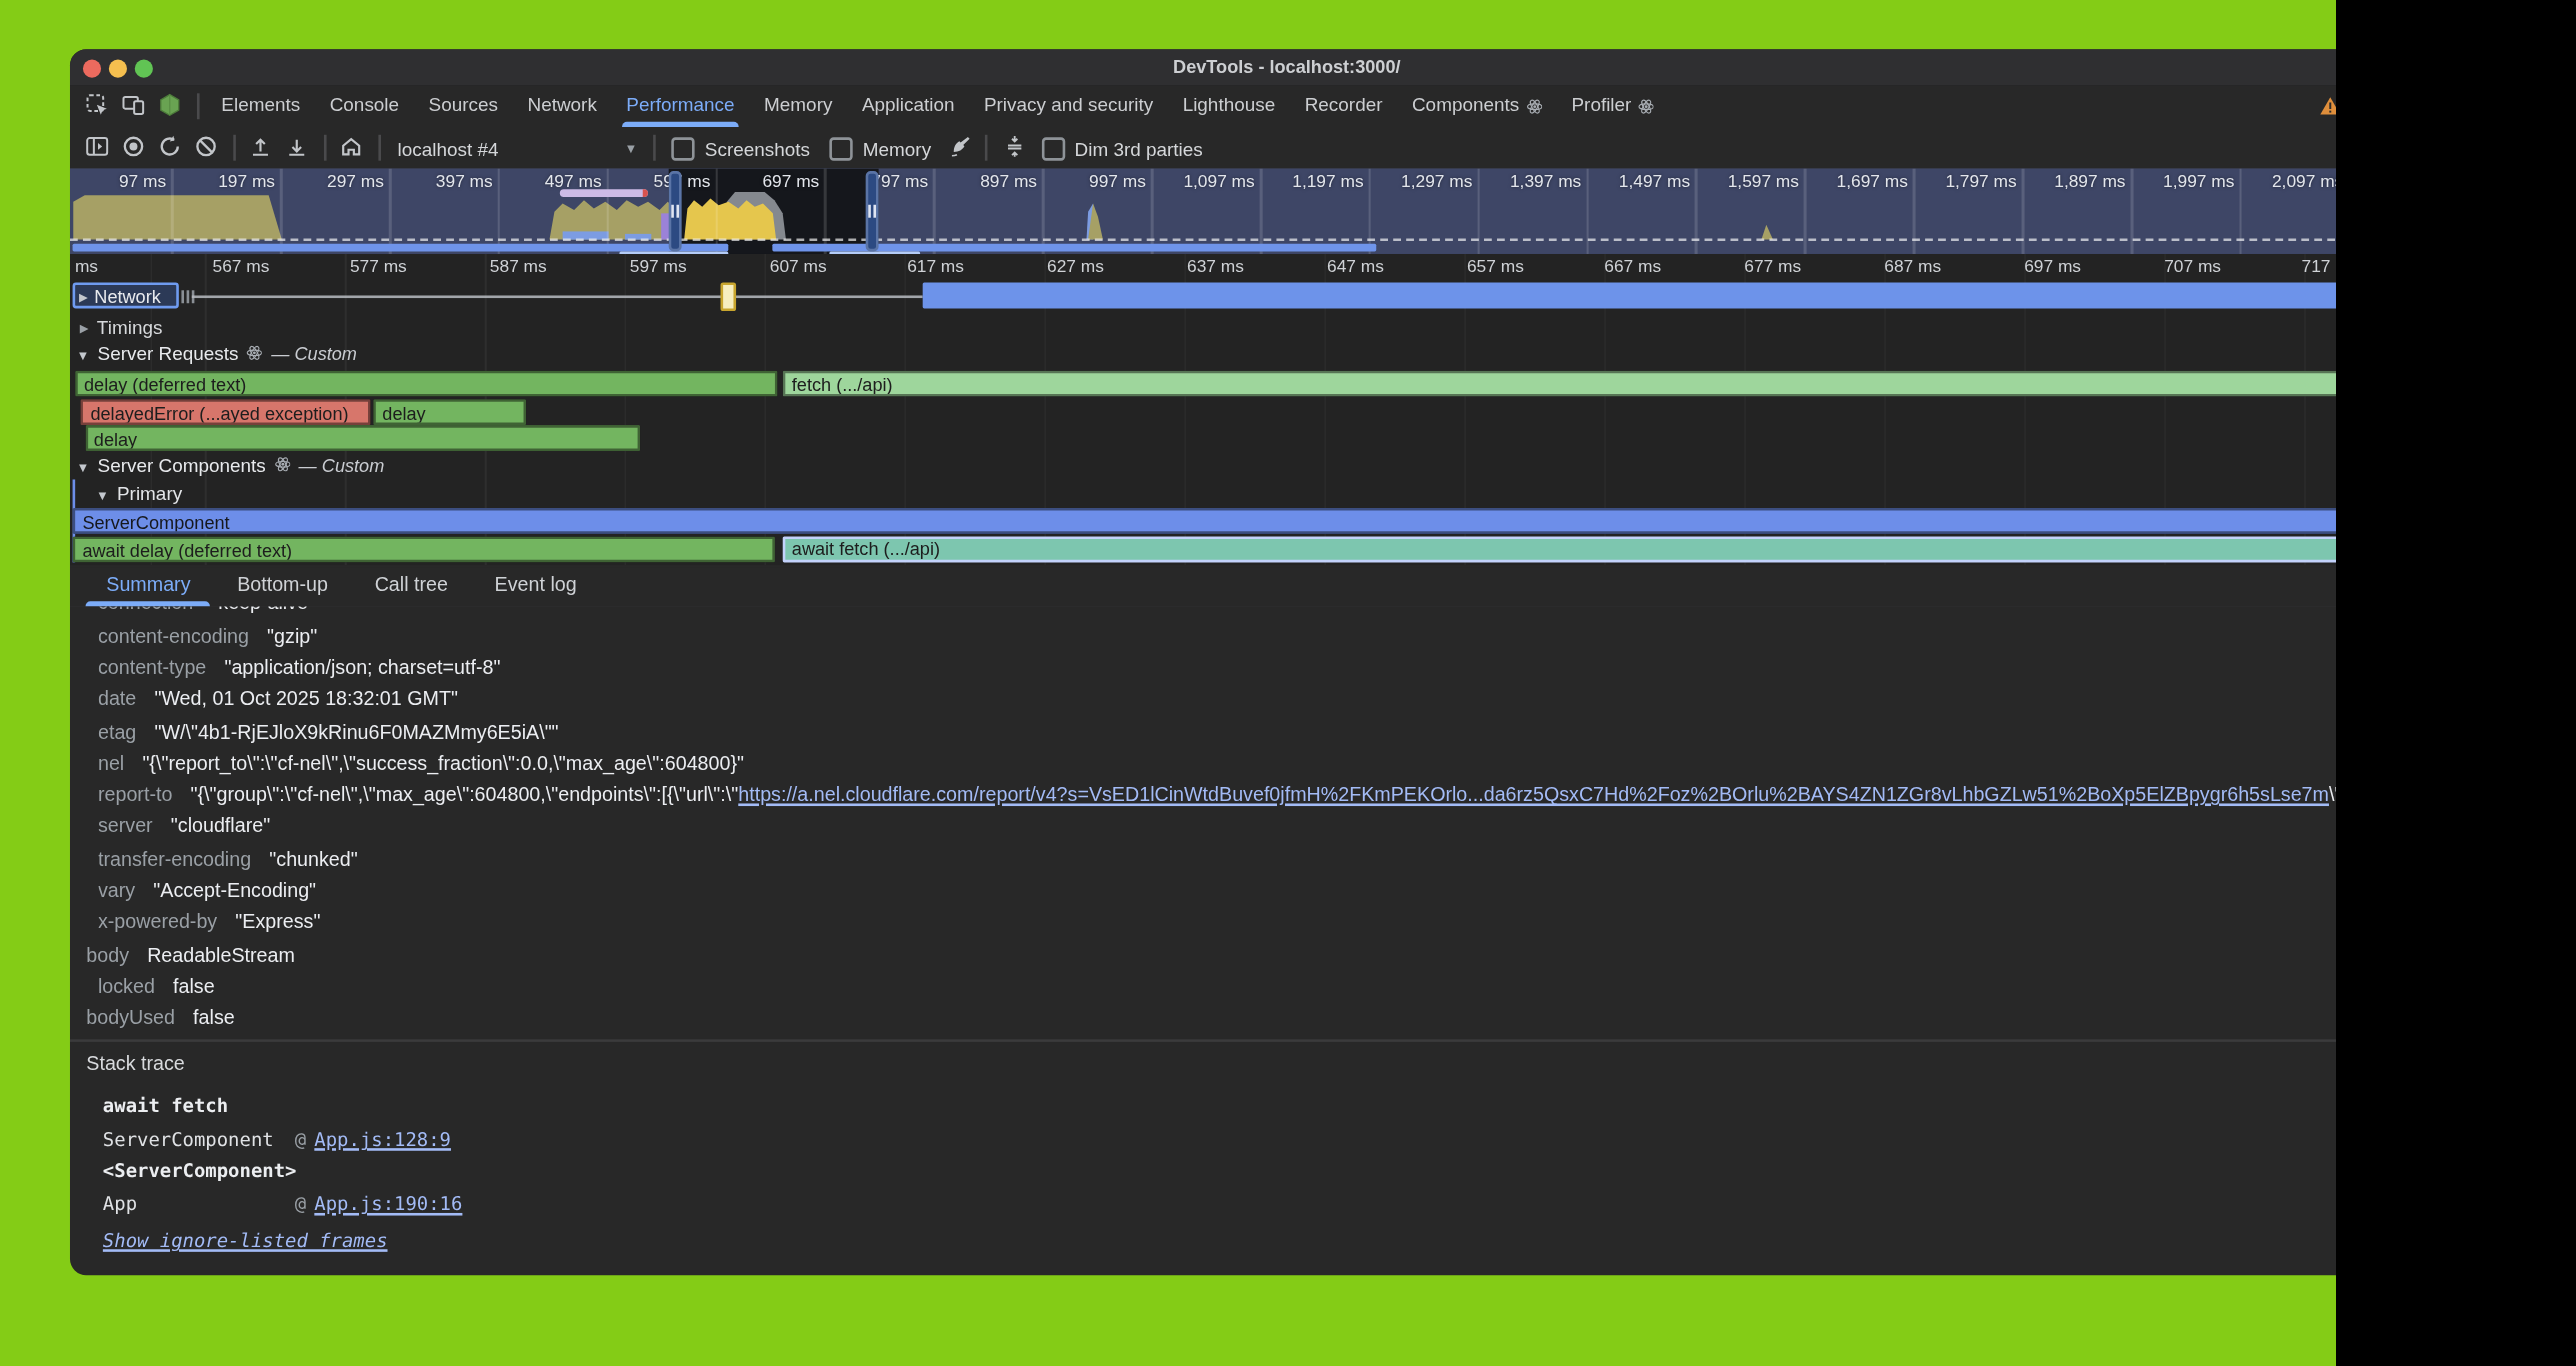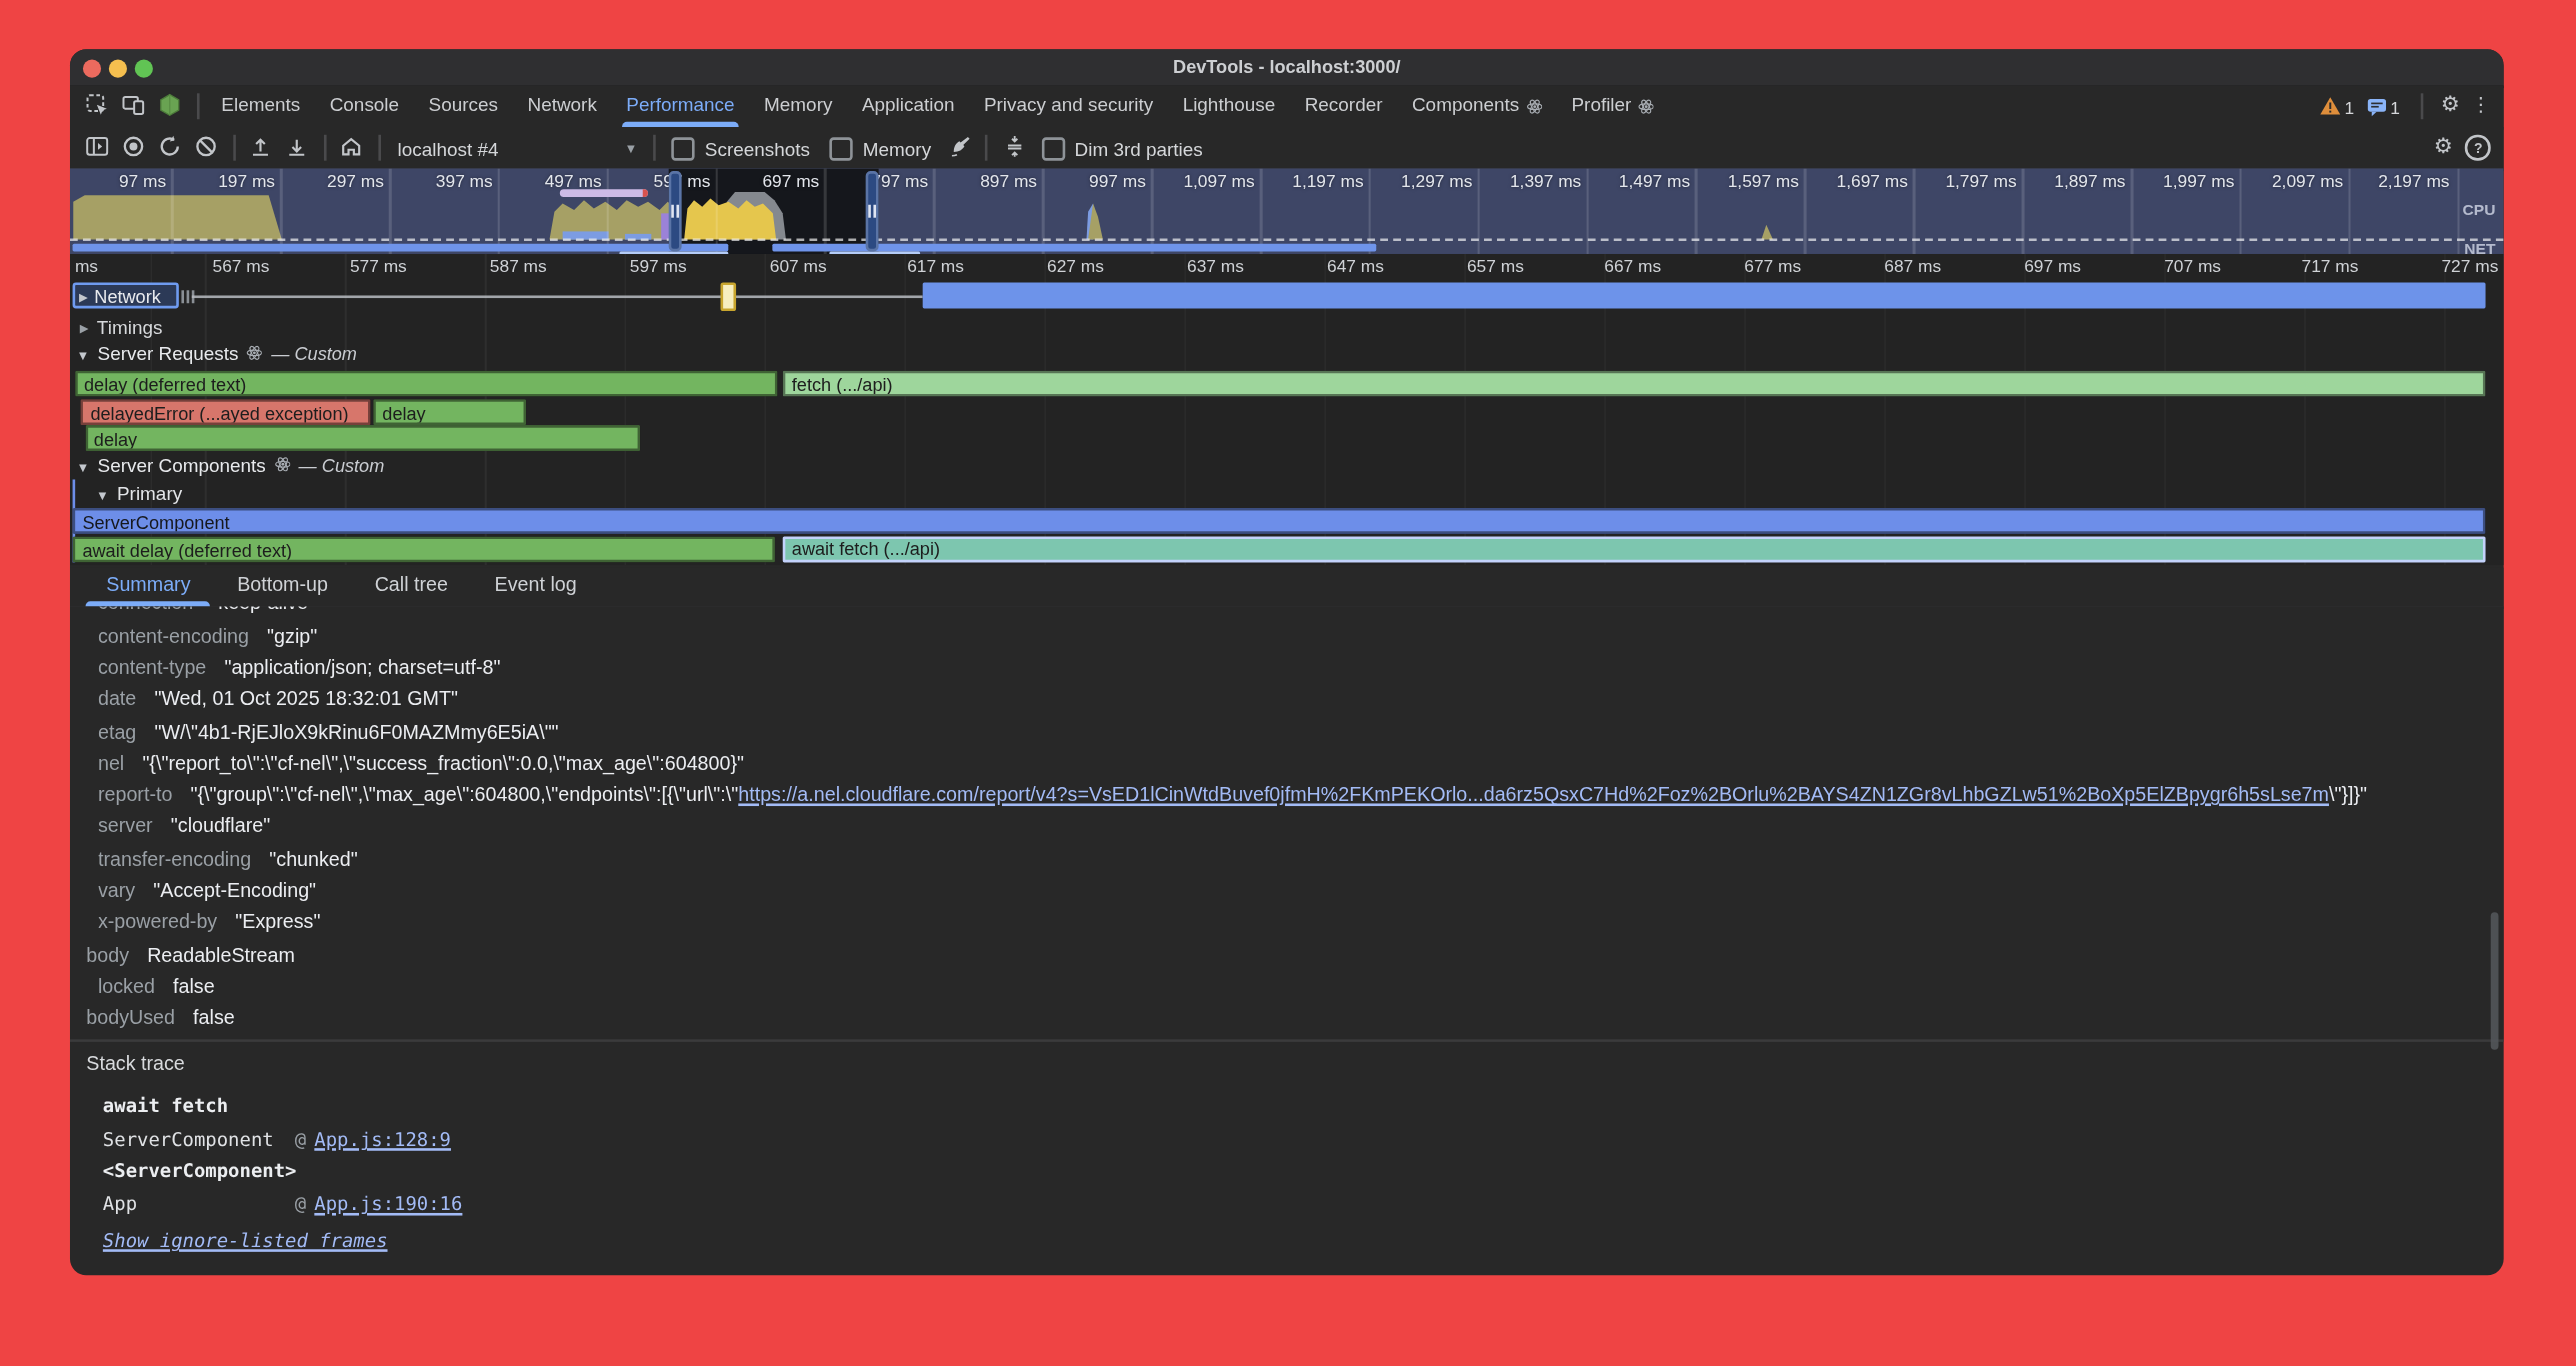--- a/index.html
+++ b/index.html
@@ -1,16 +1,16 @@
 <!DOCTYPE html>
 <html style="font-size:10px"><head>
 <meta charset="utf-8">
 <style>
   html,body{margin:0;padding:0;background:#000;}
-  .viewport{position:relative;width:2576px;height:1367px;overflow:hidden;background:#ef4444;}
+  .viewport{position:relative;width:2336px;height:1367px;overflow:hidden;background:#84cc16;}
   .stage{position:absolute;left:0;top:0;width:994px;height:527px;transform:scale(2.5918);transform-origin:0 0;
          font-family:"Liberation Sans",sans-serif;-webkit-font-smoothing:antialiased;}
   .window{position:absolute;left:27px;top:19px;width:939px;height:473px;background:#282828;border-radius:6.3px;overflow:hidden;}
 
   
   .titlebar{position:absolute;left:0;top:0;right:0;height:14px;background:#2f2f31;border-bottom:0.6px solid #202020;}
   .tl{position:absolute;top:3.5px;width:7px;height:7px;border-radius:50%;}
   .tl.red{left:5px;background:#ec6a5e;} .tl.yellow{left:15px;background:#f5bf4f;} .tl.green{left:25px;background:#61c454;}
   .title-text{position:absolute;left:0;right:0;top:0;height:14px;line-height:14px;text-align:center;
               font-size:7px;font-weight:700;color:#cdcfd2;}

